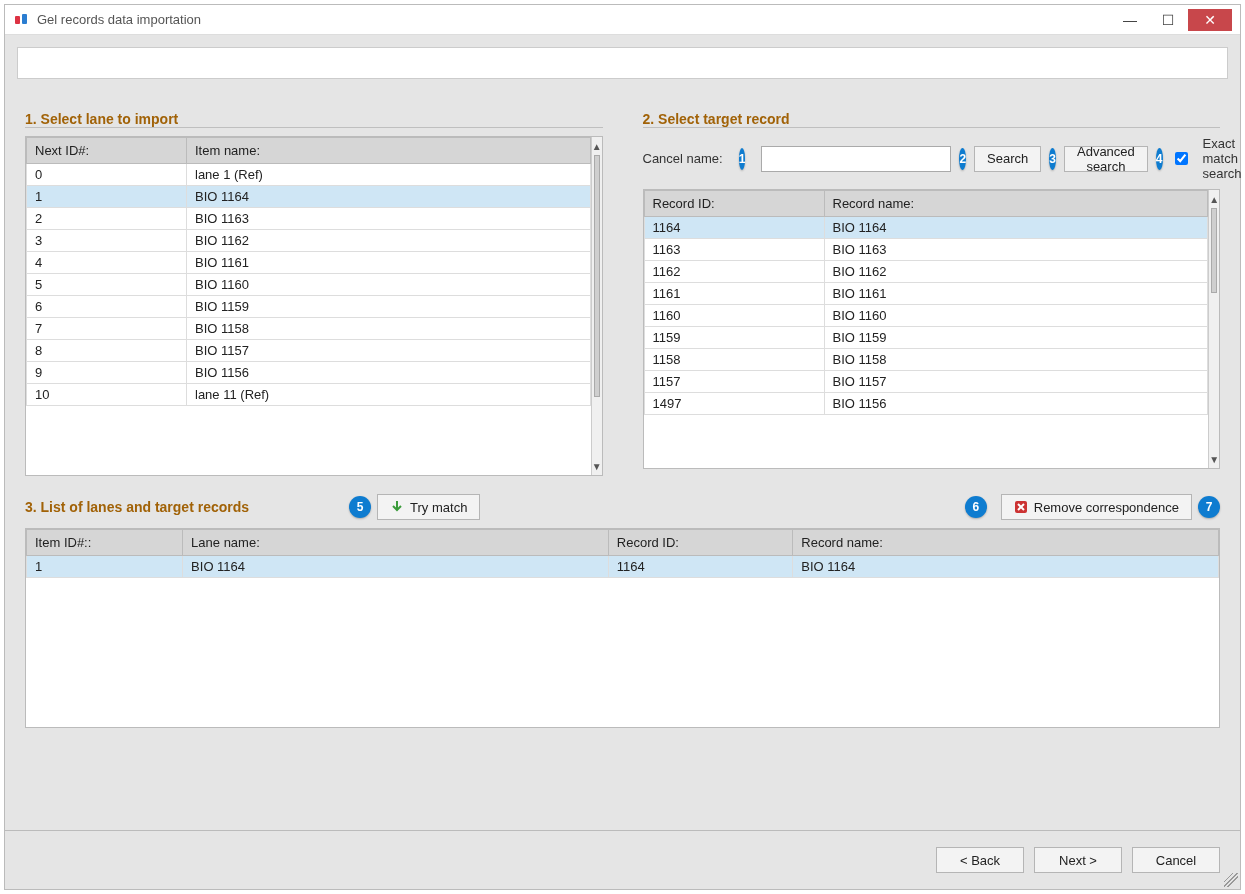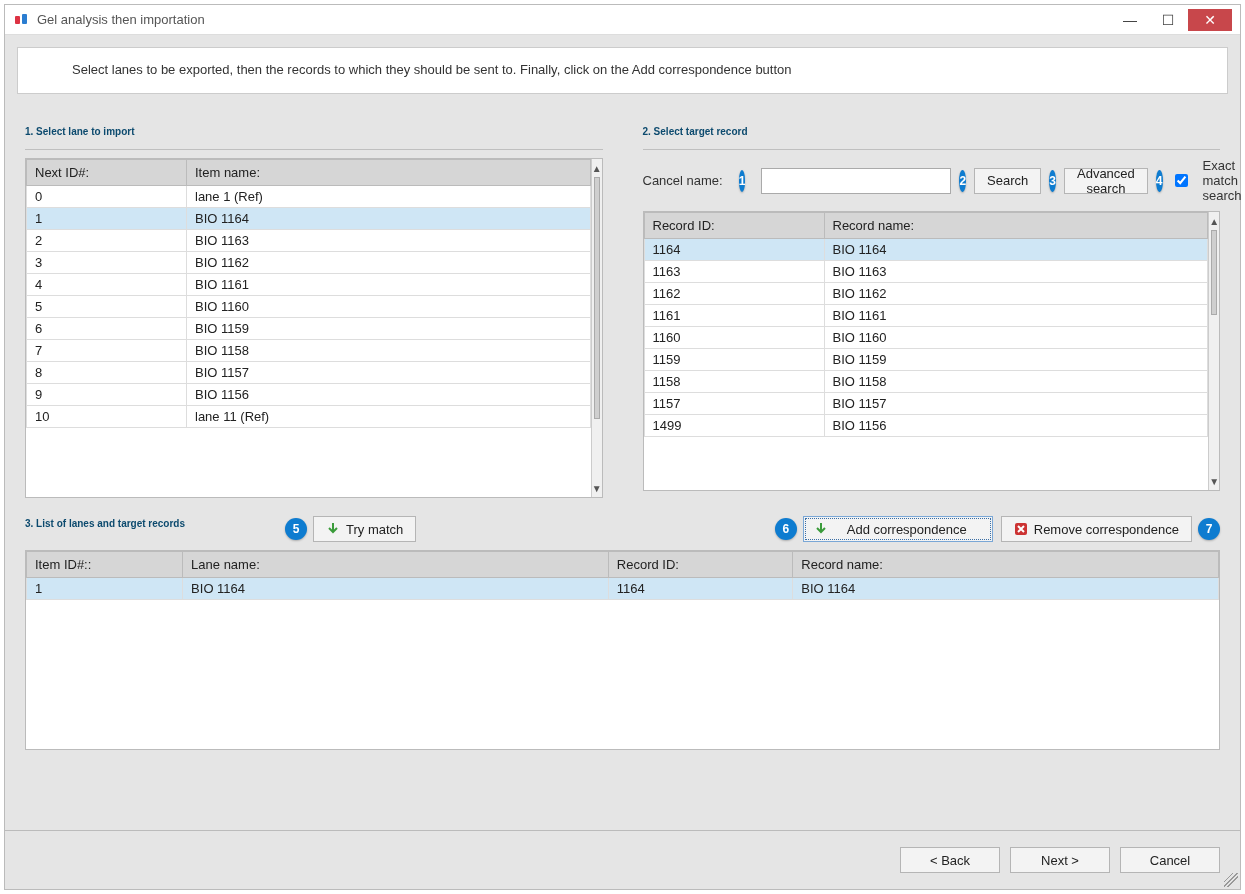--- a/index.html
+++ b/index.html
@@ -58,25 +58,25 @@
     flex-direction: column;
   }
   .toprow {
     display: flex;
     gap: 40px;
     align-items: flex-start;
   }
   .col { flex: 1 1 0; min-width: 0; }
   .section-title {
     font-weight: 700;
-    font-size: 10px;
-    color: #0c4a6e;
+    font-size: 14px;
+    color: #a16207;
     margin: 18px 0 8px 0;
     border-bottom: 1px solid #bfbfbf;
-    padding-bottom: 12px;
+    padding-bottom: 0;
   }
   .search-row {
     display: flex;
     align-items: center;
     gap: 8px;
     margin-bottom: 8px;
     position: relative;
     flex-wrap: nowrap;
   }
   .search-label { color: #333; flex: 0 0 auto; margin-right: 4px;}
@@ -172,21 +172,21 @@
   .corr-table th.c4 { width: 300px; }
   .corr-table tr.selected td { background: #cfe6f5; }
   .footer {
     border-top: 1px solid #bbb;
     padding: 16px 20px;
     display: flex;
     justify-content: flex-end;
     gap: 10px;
     background: #e5e5e5;
   }
-  .footer .btn { width: 100px; justify-content: center; }
+  .footer .btn { width: 88px; justify-content: center; }
   .resize-grip {
     position: absolute;
     right: 2px; bottom: 2px;
     width: 14px; height: 14px;
     background:
       linear-gradient(135deg, transparent 0 6px, #999 6px 7px, transparent 7px 9px, #999 9px 10px, transparent 10px 12px, #999 12px 13px, transparent 13px);
   }
   .icon-svg { width:14px; height:14px; display:inline-block; }
 </style>
 </head>
@@ -194,29 +194,28 @@
 
 <div class="window">
 
   <div class="titlebar">
     <span class="titlebar-icon">
       <svg viewBox="0 0 16 16">
           <rect x="2" y="4" width="5" height="8" fill="#d34" rx="1"></rect>
           <rect x="9" y="2" width="5" height="10" fill="#2a7dd1" rx="1"></rect>
         </svg>
     </span>
-    <span class="title-text">Gel analysis then importation</span>
+    <span class="title-text">Gel records data importation</span>
     <span class="titlebar-spacer"></span>
     <span class="win-btn win-min">—</span>
     <span class="win-btn win-max">☐</span>
     <span class="win-btn win-close">✕</span>
   </div>
 
   <div class="header-panel">
-    <div class="step-desc">Select lanes to be exported, then the records to which they should be sent to. Finally, click on the Add correspondence button</div>
   </div>
 
   <div class="main-area">
     <div class="toprow">
 
       <div class="col">
         <div class="section-title">1. Select lane to import</div>
         <div class="table-wrap lanes-wrap">
           <div class="table-inner">
             <table class="lane-table">
@@ -338,21 +337,21 @@
                   </tr>
                   <tr>
                     <td>1158</td>
                     <td>BIO 1158</td>
                   </tr>
                   <tr>
                     <td>1157</td>
                     <td>BIO 1157</td>
                   </tr>
                   <tr>
-                    <td>1499</td>
+                    <td>1497</td>
                     <td>BIO 1156</td>
                   </tr>
                 </tbody>
             </table>
           </div>
           <div class="scroll-gutter">
             <div class="scroll-btn">▲</div>
             <div class="scroll-track">
                 <div class="scroll-thumb" style="height:35%"></div>
               </div>
@@ -369,28 +368,20 @@
       <button class="btn">
         <span class="icon-svg">
           <svg viewBox="0 0 14 14">
               <path d="M7 1 L7 9 M3 6 L7 10 L11 6" stroke="#3a9b3a" stroke-width="2" fill="none"></path>
             </svg>
         </span>
         <span>Try match</span>
       </button>
       <span style="flex:1 1 auto"></span>
       <span class="annot" style="position:static; margin-right:6px;">6</span>
-      <button class="btn btn-focus" style="width:190px; justify-content:flex-start; padding-left:10px;">
-        <span class="icon-svg">
-          <svg viewBox="0 0 14 14">
-              <path d="M7 1 L7 9 M3 6 L7 10 L11 6" stroke="#3a9b3a" stroke-width="2" fill="none"></path>
-            </svg>
-        </span>
-        <span style="flex:1; text-align:center;">Add correspondence</span>
-      </button>
       <span style="width:8px"></span>
       <button class="btn">
         <span class="icon-svg">
           <svg viewBox="0 0 14 14">
               <rect x="1" y="1" width="12" height="12" rx="2" fill="#c33"></rect>
               <path d="M4 4 L10 10 M10 4 L4 10" stroke="#fff" stroke-width="2"></path>
             </svg>
         </span>
         <span>Remove correspondence</span>
       </button>

